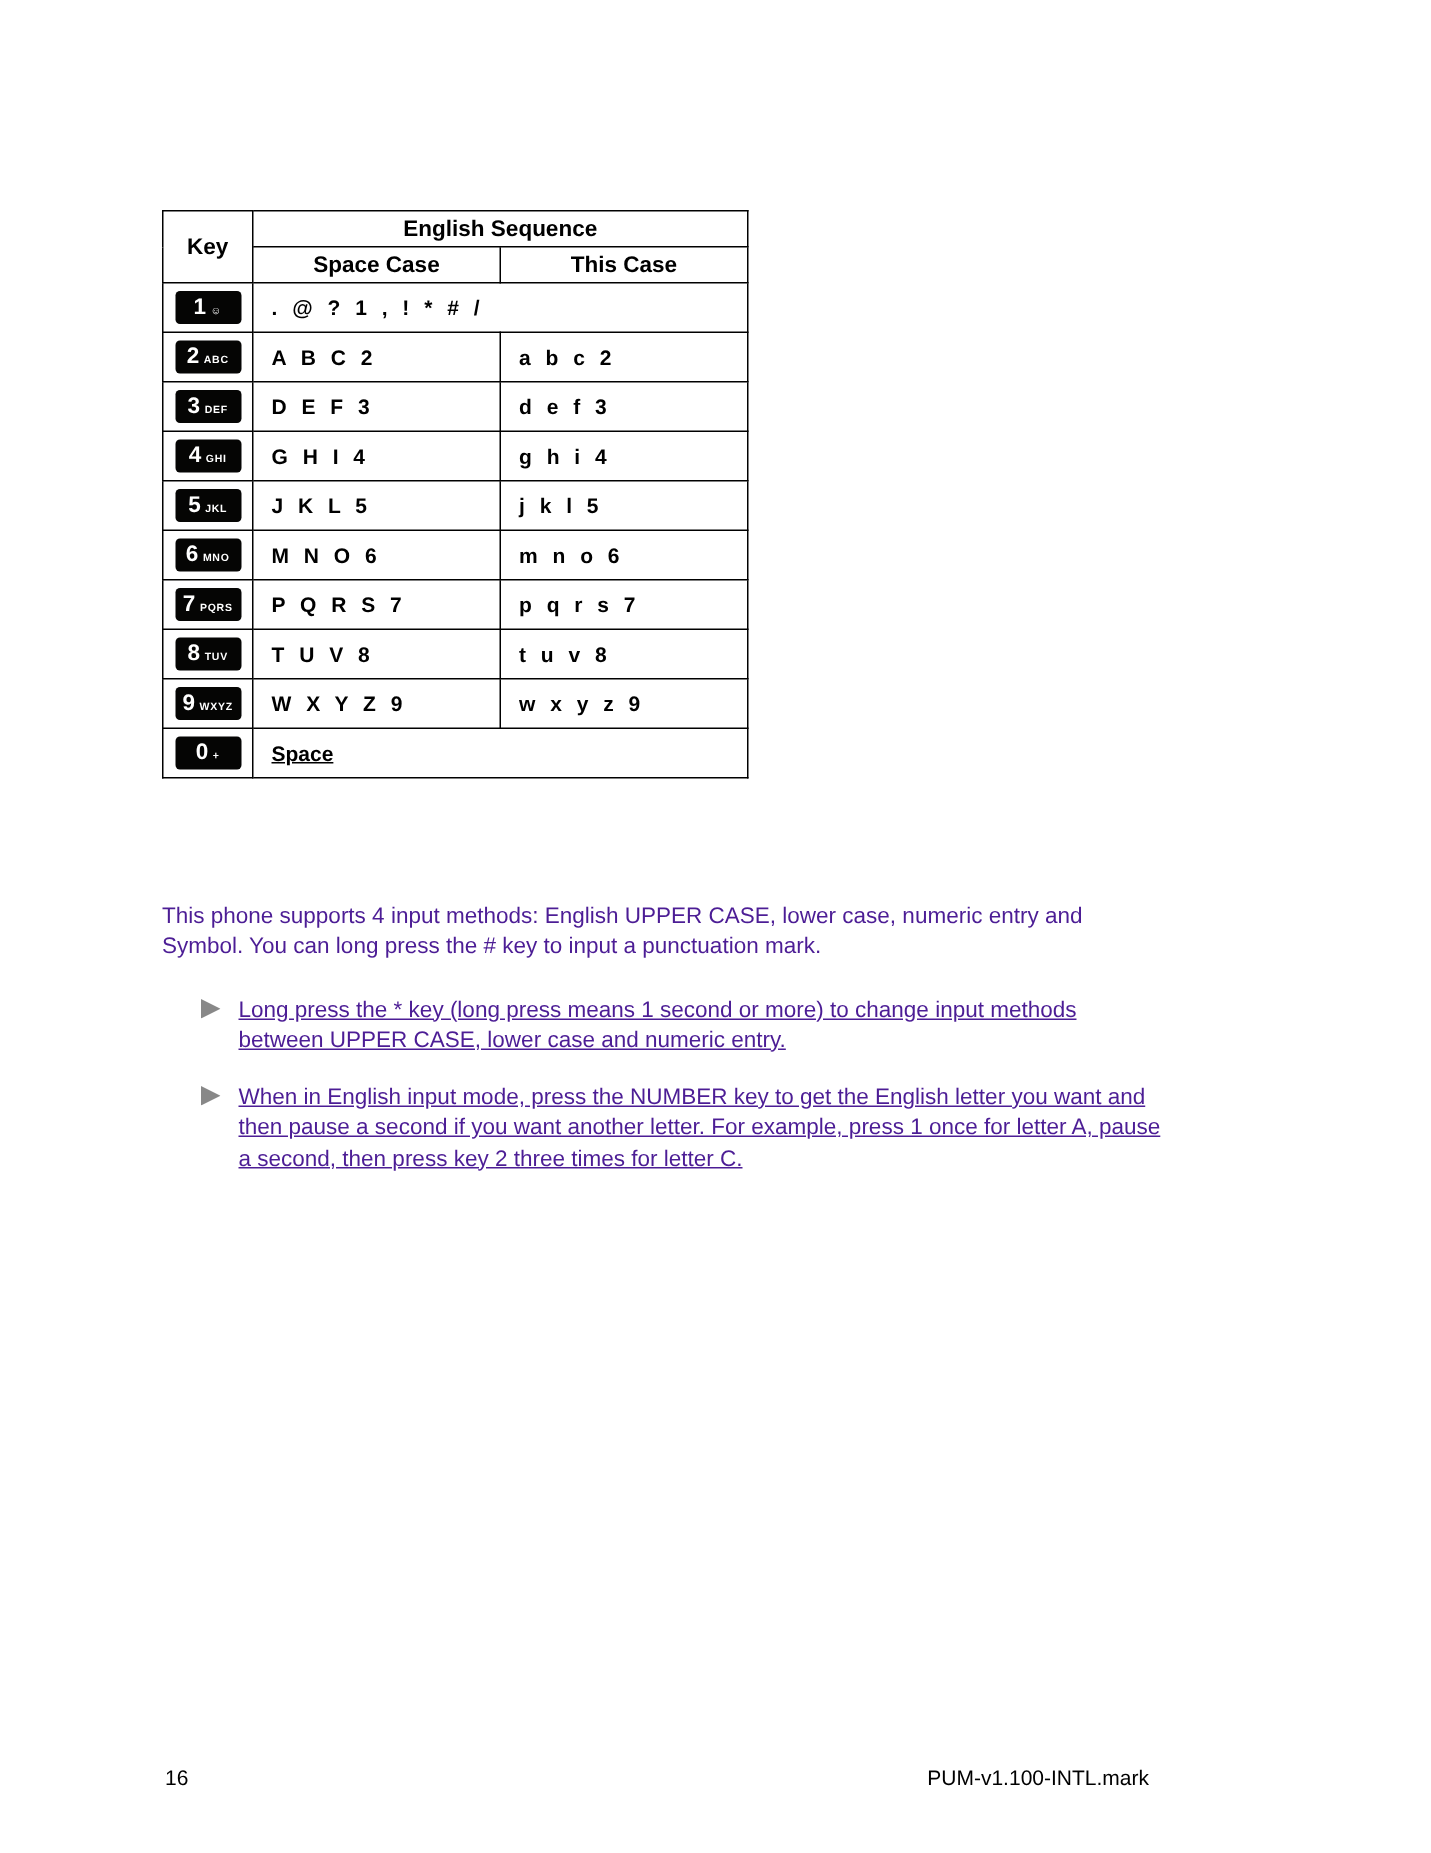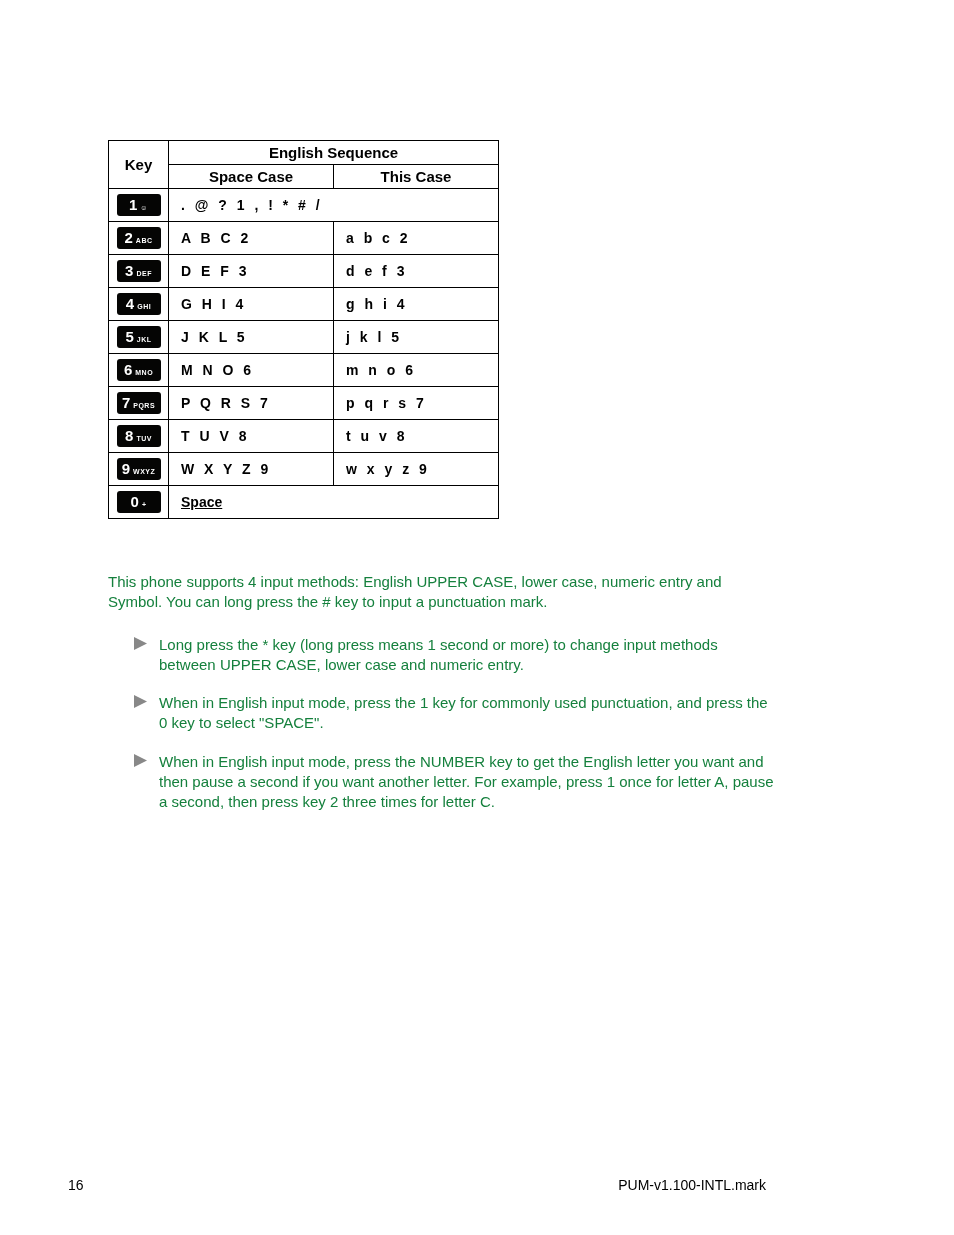--- a/index.html
+++ b/index.html
@@ -71,57 +71,58 @@
   }
   .keycap .sub {
     font-size: 7px;
     font-weight: 700;
     letter-spacing: 0.5px;
     line-height: 7px;
   }
 
   
   .body-text {
-    margin-top: 53px;
+    margin-top: 82px;
     font-size: 15px;
     line-height: 1.35;
     max-width: 720px;
-    color: #15803d;
+    color: #4c1d95;
   }
   .para {
     margin: 0 0 22px 0;
   }
   .bullets {
     list-style: none;
     padding: 0;
     margin: 8px 0 0 0;
   }
   .bullets li {
     display: flex;
     align-items: flex-start;
     margin: 0 0 18px 0;
   }
   .bullets li .marker {
     margin: 2px 12px 0 26px;
     flex: 0 0 auto;
   }
   .bullets li .item-text {
     flex: 1 1 auto;
+    text-decoration: underline;
   }
   .marker svg { display: block; }
 
   
   .footer {
     position: absolute;
     bottom: 42px;
     left: 0;
     right: 0;
     display: flex;
     justify-content: space-between;
-    padding: 0 112px 0 68px;
+    padding: 0 112px 0 110px;
     font-size: 14px;
     margin-top: 40px;
   }
 </style>
 </head>
 <body>
 
 <div class="page">
 
   <table class="keymap">
@@ -232,28 +233,20 @@
             </svg>
           </span>
           <span class="item-text">Long press the * key (long press means 1 second or more) to change input methods between UPPER CASE, lower case and numeric entry.</span>
         </li>
         <li>
           <span class="marker">
             <svg width="13" height="13" viewBox="0 0 10 10">
               <polygon points="0,0 10,5 0,10" fill="#888888"></polygon>
             </svg>
           </span>
-          <span class="item-text">When in English input mode, press the 1 key for commonly used punctuation, and press the 0 key to select "SPACE".</span>
-        </li>
-        <li>
-          <span class="marker">
-            <svg width="13" height="13" viewBox="0 0 10 10">
-              <polygon points="0,0 10,5 0,10" fill="#888888"></polygon>
-            </svg>
-          </span>
           <span class="item-text">When in English input mode, press the NUMBER key to get the English letter you want and then pause a second if you want another letter. For example, press 1 once for letter A, pause a second, then press key 2 three times for letter C.</span>
         </li>
       </ul>
   </div>
 
   <div class="footer">
     <span>16</span>
     <span>PUM-v1.100-INTL.mark</span>
   </div>
 </div>

